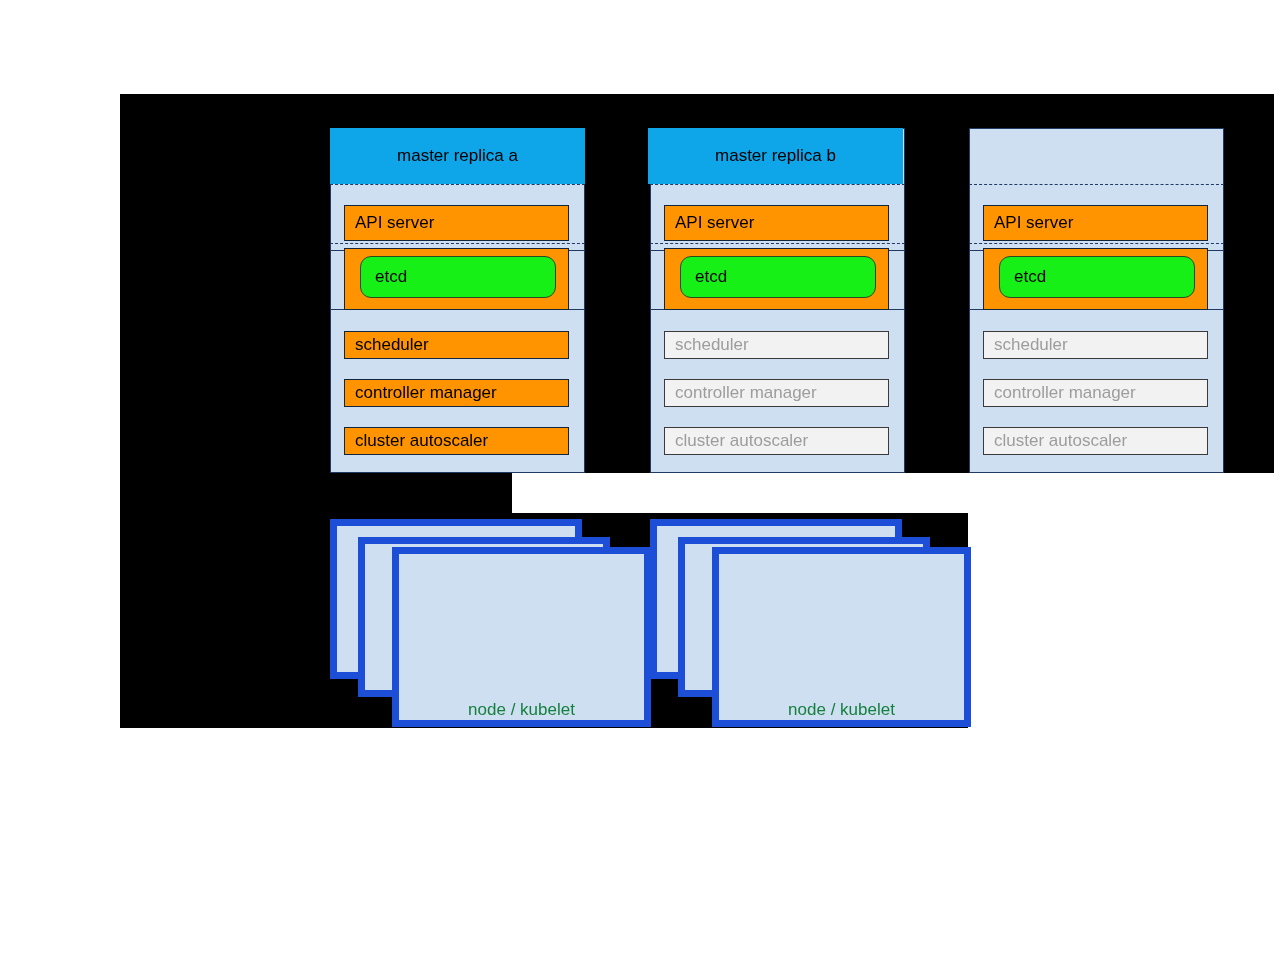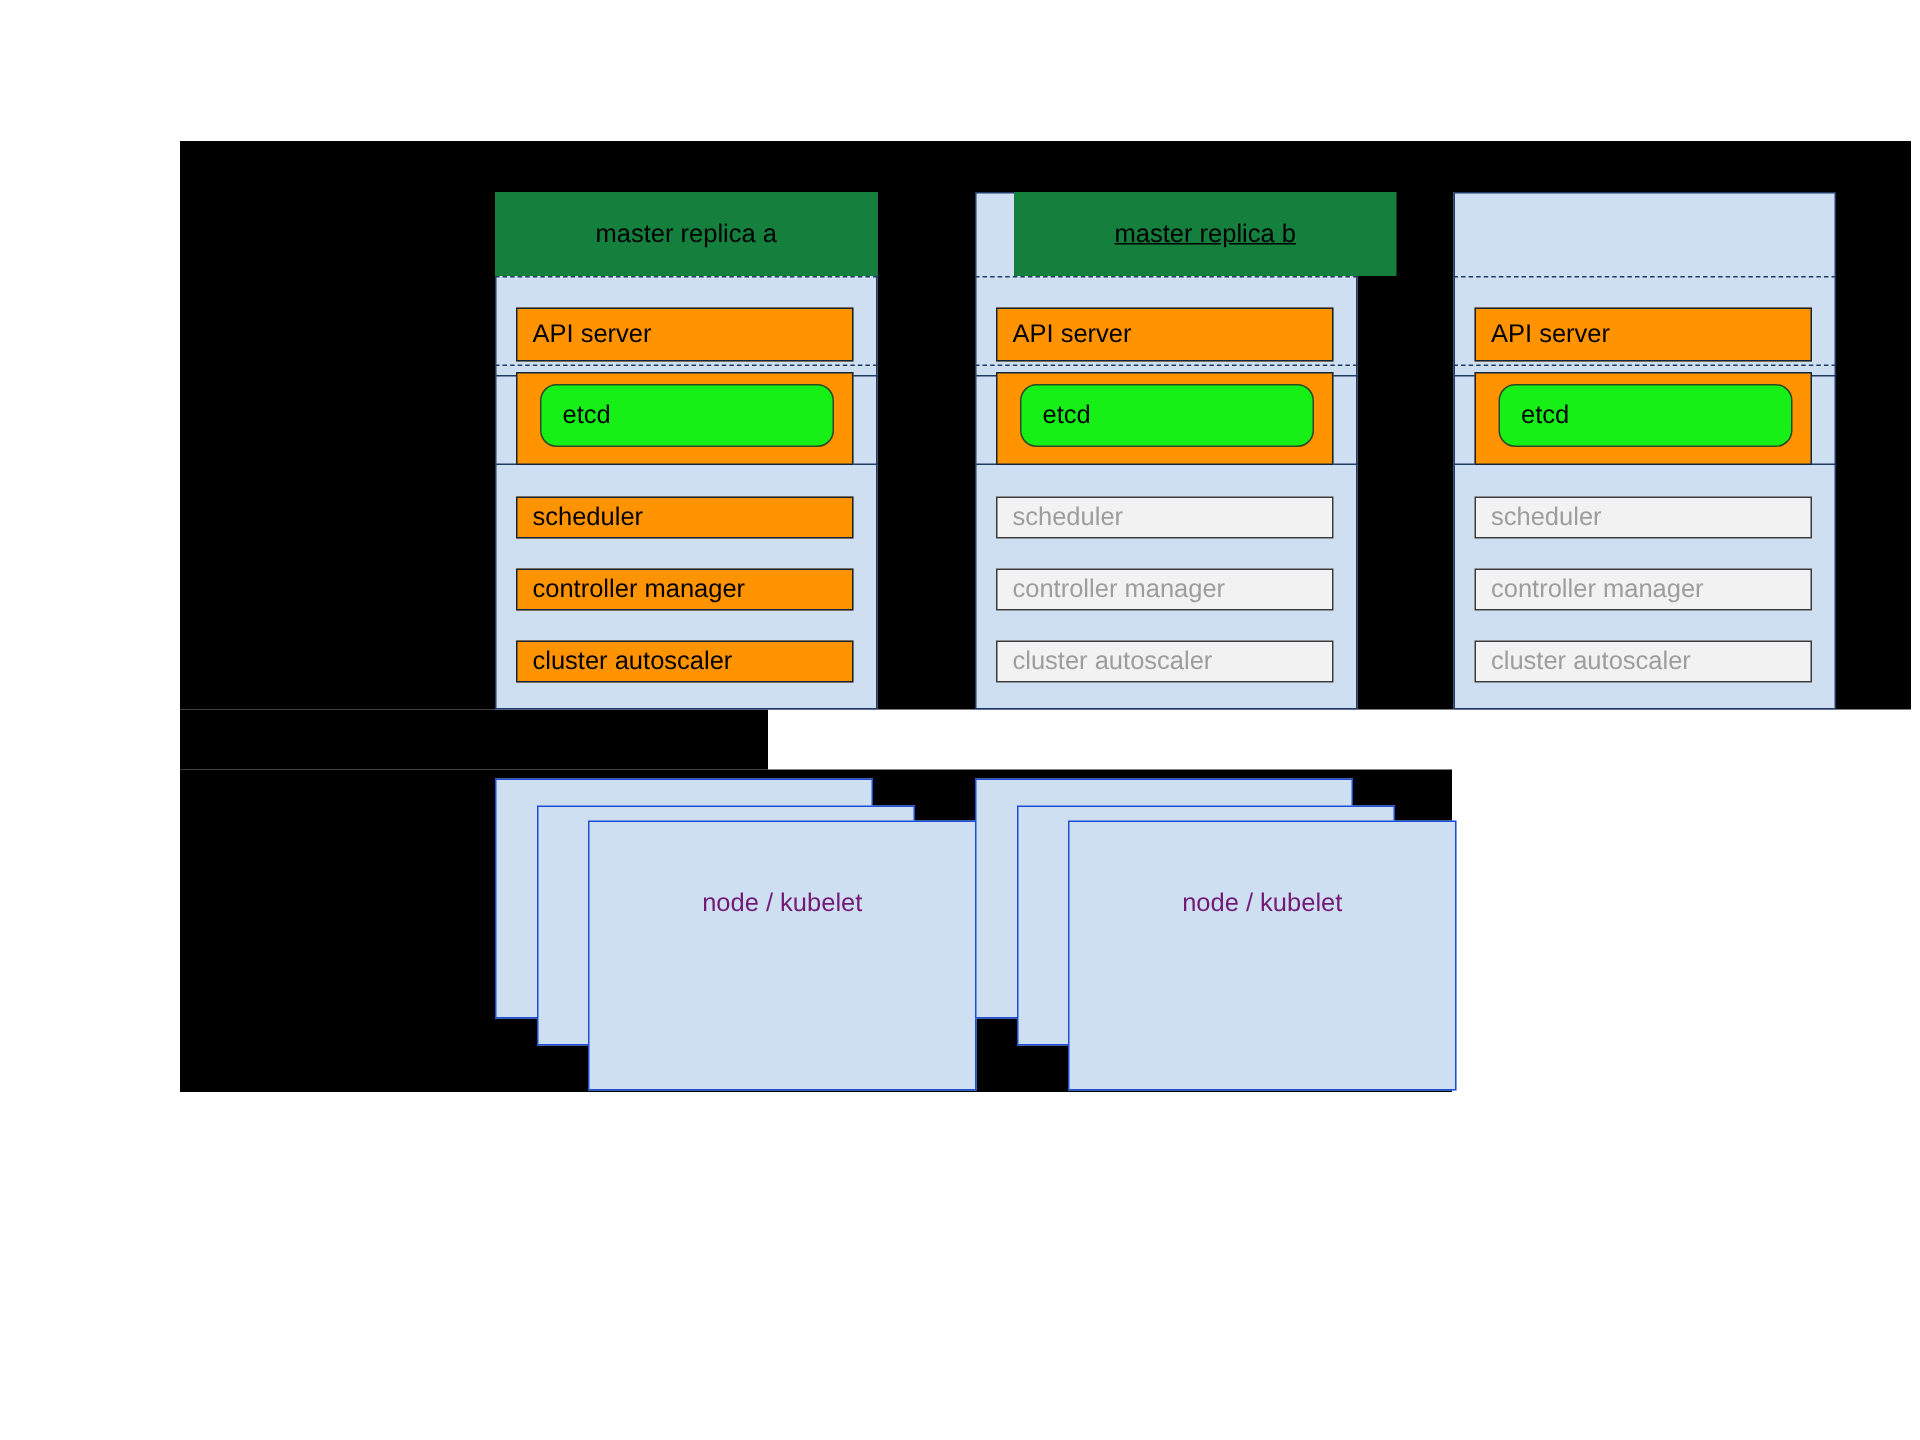--- a/index.html
+++ b/index.html
@@ -30,21 +30,21 @@
     align-items: center;
   }
 
   .panel {
     background: #cfdff2;
     border: 1px solid #1f3b63;
     color: #000000;
     font-size: 17px;
   }
   .panel-title {
-    background: #15803d;
+    background: #0ea5e9;
     border: none;
     color: #000000;
     font-size: 17px;
     justify-content: center;
   }
 
   .svc-active {
     background: #ff9400;
     border: 1px solid #10263f;
     color: #000000;
@@ -76,25 +76,25 @@
   .rule-solid {
     position: absolute;
     border-top: 1px solid #1f3b63;
     height: 0;
   }
 
   .node-card {
     position: absolute;
     box-sizing: border-box;
     background: #cfdff2;
-    border: 1px solid #1d4ed8;
+    border: 7px solid #1d4ed8;
     display: flex;
-    align-items: flex-start;
+    align-items: flex-end;
     justify-content: center;
-    color: #701a75;
+    color: #15803d;
     font-size: 17px;
   }
   .node-card > span { margin-top: 44px; }
 </style>
 </head>
 <body>
 
 <div id="canvas">
 
   <div class="backdrop" style="left:120px; top:94px;  width:1154px; height:379px;"></div>
@@ -125,21 +125,21 @@
   </div>
   <div class="box svc-active" style="left:344px; top:379px; width:225px; height:28px;">
     <span>controller manager</span>
   </div>
   <div class="box svc-active" style="left:344px; top:427px; width:225px; height:28px;">
     <span>cluster autoscaler</span>
   </div>
 
   <div class="box panel" style="left:650px; top:128px; width:255px; height:345px;"></div>
 
-  <div class="box panel-title" style="left:676px; top:128px; width:255px; height:56px;text-decoration:underline;">
+  <div class="box panel-title" style="left:648px; top:128px; width:255px; height:56px;">
     <span>master replica b</span>
   </div>
 
   <div class="rule-dashed" style="left:650px; top:184px; width:255px;"></div>
   <div class="rule-dashed" style="left:650px; top:243px; width:255px;"></div>
   <div class="rule-solid" style="left:650px; top:250px; width:255px;"></div>
   <div class="rule-solid" style="left:650px; top:309px; width:255px;"></div>
 
   <div class="box svc-active" style="left:664px; top:205px; width:225px; height:36px;">
     <span>API server</span>

